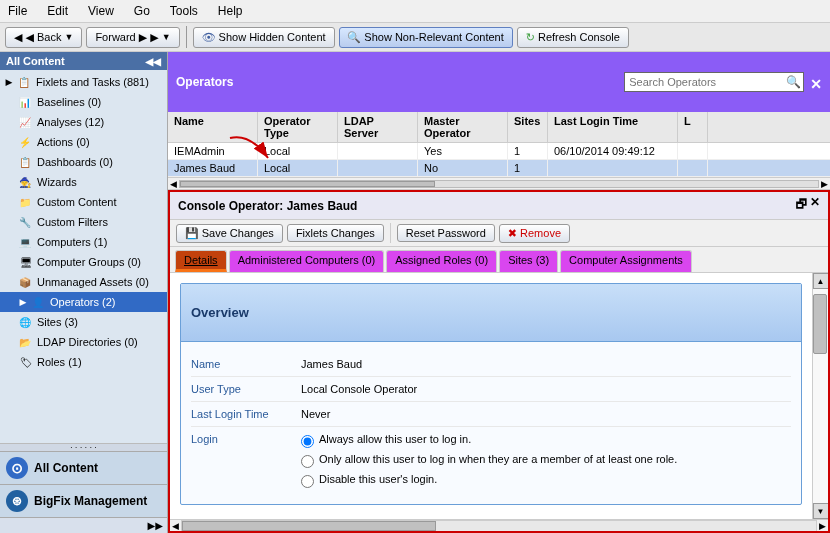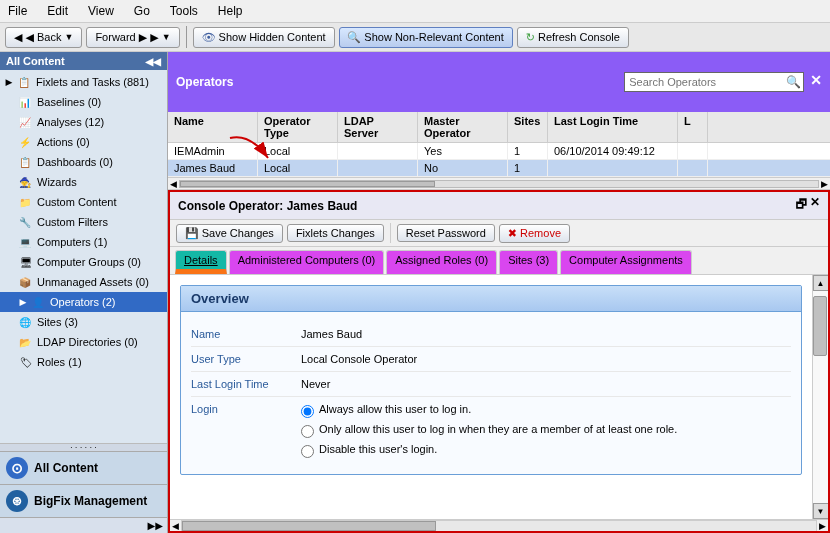--- a/index.html
+++ b/index.html
@@ -53,27 +53,27 @@
     
     .console-panel { border: 2px solid #cc0000; flex: 1; display: flex; flex-direction: column; margin: 0; overflow: hidden; }
     .console-header { background: #e8e8f4; border-bottom: 1px solid #ccc; padding: 3px 8px; font-size: 12px; font-weight: bold; display: flex; justify-content: space-between; align-items: center; }
     .console-toolbar { background: #f0f0f0; border-bottom: 1px solid #ccc; padding: 3px 6px; display: flex; align-items: center; gap: 4px; }
     .console-btn { background: linear-gradient(to bottom, #ffffff, #dde3ec); border: 1px solid #999; border-radius: 3px; padding: 2px 8px; font-size: 11px; cursor: pointer; display: flex; align-items: center; gap: 3px; }
     .console-btn.danger { color: #cc0000; }
 
     
     .tabs-bar { background: #f0f0f0; border-bottom: 1px solid #ccc; display: flex; padding-top: 3px; padding-left: 5px; }
     .tab { padding: 3px 8px; font-size: 11px; cursor: pointer; border: 1px solid #ccc; border-bottom: none; background: #d946ef; margin-right: 2px; border-radius: 3px 3px 0 0; white-space: nowrap; }
-    .tab.active { background: #14b8a6; border-bottom: 5px solid #f97316; z-index: 1; text-decoration: underline; }
+    .tab.active { background: #c2410c; border-bottom: 3px solid #f97316; z-index: 1; text-decoration: underline; }
 
     
     .detail-content { flex: 1; display: flex; overflow: hidden; }
     .detail-inner { flex: 1; overflow-y: auto; padding: 10px; background: white; }
     .overview-box { border: 1px solid #6a9fd8; border-radius: 2px; background: #f8fbff; }
-    .overview-title { background: linear-gradient(to bottom, #c8dff8, #a8c8f0); padding: 5px 10px; font-size: 13px; font-weight: bold; color: #1a3a6a; border-bottom: 1px solid #6a9fd8; }
+    .overview-title { background: linear-gradient(to bottom, #c8dff8, #a8c8f0); padding: 21px 10px; font-size: 13px; font-weight: bold; color: #1a3a6a; border-bottom: 1px solid #6a9fd8; }
     .overview-table { padding: 10px; }
     .ov-row { display: flex; padding: 6px 0; border-bottom: 1px solid #e8e8e8; align-items: flex-start; }
     .ov-row:last-child { border-bottom: none; }
     .ov-label { width: 110px; color: #2a5a9a; font-size: 11px; flex-shrink: 0; font-weight: 500; }
     .ov-value { font-size: 11px; flex: 1; }
     .radio-group { display: flex; flex-direction: column; gap: 5px; }
     .radio-item { display: flex; align-items: flex-start; gap: 5px; font-size: 11px; }
     .radio-item input { margin-top: 2px; }
 
     
@@ -234,21 +234,21 @@
           <span style="font-size:10px;">▶▶</span>
         </div>
       </div>
     </div>
 
     <div class="content-area">
 
       <div>
         <div class="operators-header">
           <span>Operators</span>
-          <div style="display:flex; align-items:flex-start; gap:4px;">
+          <div style="display:flex; align-items:flex-end; gap:4px;">
             <div class="operators-search">
               <input type="text" style="font-size: 11px; padding: 1px 4px; width: 160px; border: none; outline: none;" placeholder="Search Operators">
               <span style="padding:2px; cursor:pointer;">🔍</span>
             </div>
             <span style="color:white; cursor:pointer; font-size:14px; margin-left:2px;">✕</span>
           </div>
         </div>
 
         <div class="table-area">
           <div class="table-header">

